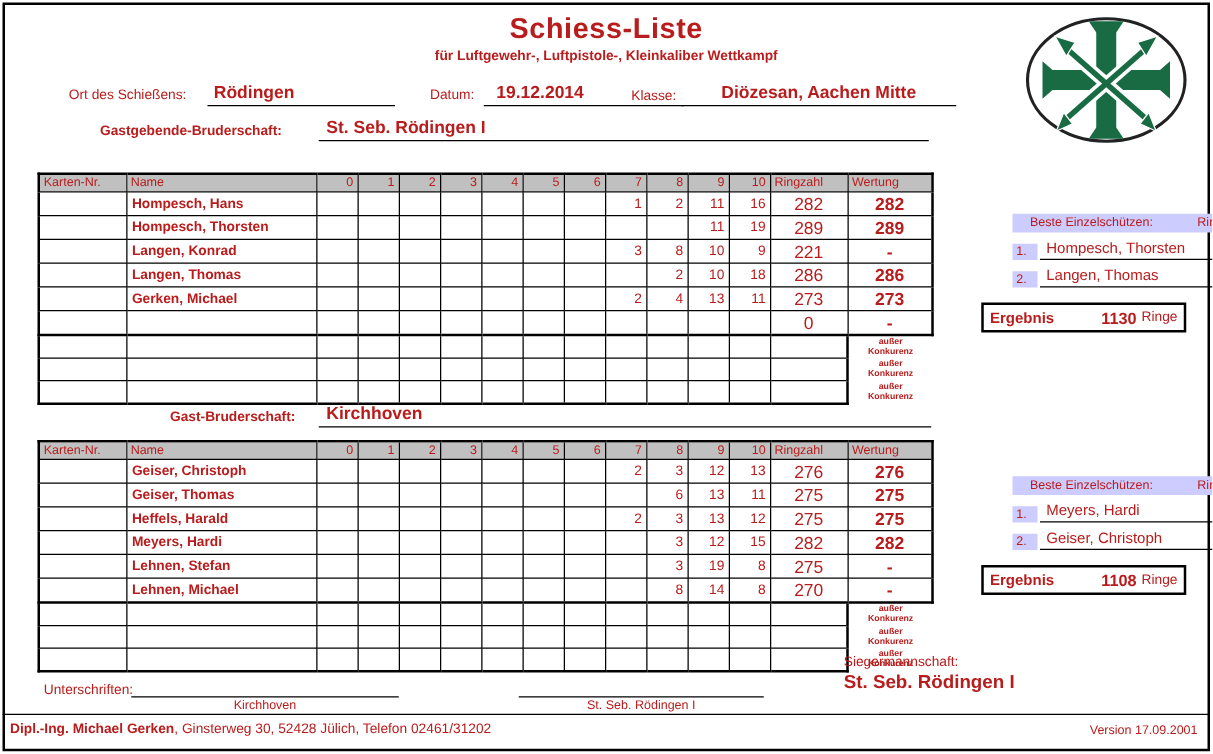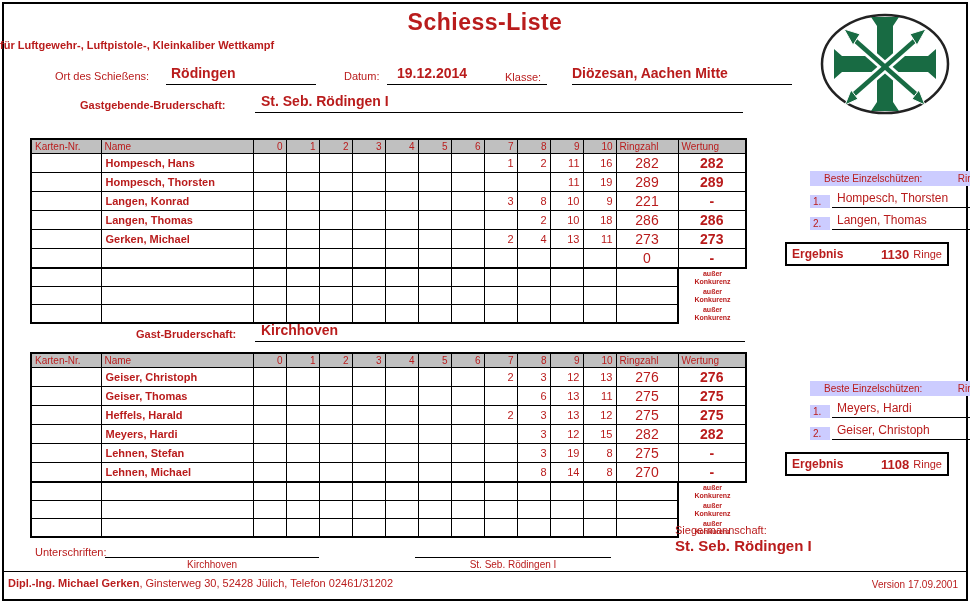--- a/index.html
+++ b/index.html
@@ -2,21 +2,21 @@
 <html><head>
 <meta charset="utf-8">
 <style>
   html,body{margin:0;padding:0;background:#fff;}
   .page{position:relative;width:970px;height:603px;background:#fff;
         font-family:"Liberation Sans", sans-serif;color:#b91c1c;overflow:hidden;}
   .frame{position:absolute;left:2px;top:2px;width:962px;height:595px;border:2px solid #000;}
 
   .title{position:absolute;left:0;top:9px;width:100%;text-align:center;
          font-size:23px;font-weight:bold;letter-spacing:.5px;}
-  .subtitle{position:absolute;left:0;top:39px;width:100%;
+  .subtitle{position:absolute;left:0;top:39px;width:100%;text-align:center;
             font-size:11px;font-weight:bold;}
 
   .logo{position:absolute;left:818px;top:12px;}
 
   .lbl{position:absolute;font-size:11px;}
   .lbl.b{font-weight:bold;}
   .uval{position:absolute;border-bottom:1px solid #000;font-weight:bold;font-size:14px;
         height:21px;line-height:21px;white-space:nowrap;overflow:hidden;}
 
   
@@ -92,21 +92,21 @@
     <polygon points="107,93 94,87 101,78" fill="#186b43" stroke="#fff" stroke-width="1"></polygon>
   </svg>
 
   <div class="lbl" style="left:55px;top:70px">Ort des Schießens:</div>
   <div class="uval" style="left:166px;top:63px;width:145px;padding-left:5px">Rödingen</div>
 
   <div class="lbl" style="left:344px;top:70px">Datum:</div>
   <div class="uval" style="left:387px;top:63px;width:150px;padding-left:10px">19.12.2014</div>
 
   <div class="lbl" style="left:505px;top:71px">Klasse:</div>
-  <div class="uval" style="left:572px;top:63px;width:220px;text-align:left">Diözesan, Aachen Mitte</div>
+  <div class="uval" style="left:545px;top:63px;width:220px;text-align:center">Diözesan, Aachen Mitte</div>
 
   <div class="lbl b" style="left:80px;top:99px">Gastgebende-Bruderschaft:</div>
   <div class="uval" style="left:255px;top:91px;width:482px;padding-left:6px">St. Seb. Rödingen I</div>
 
   <table class="score-table" style="left:30px;top:138px">
       <colgroup>
         <col style="width: 70px;">
         <col style="width: 152px;">
         <col style="width: 33px;">
         <col style="width: 33px;">

